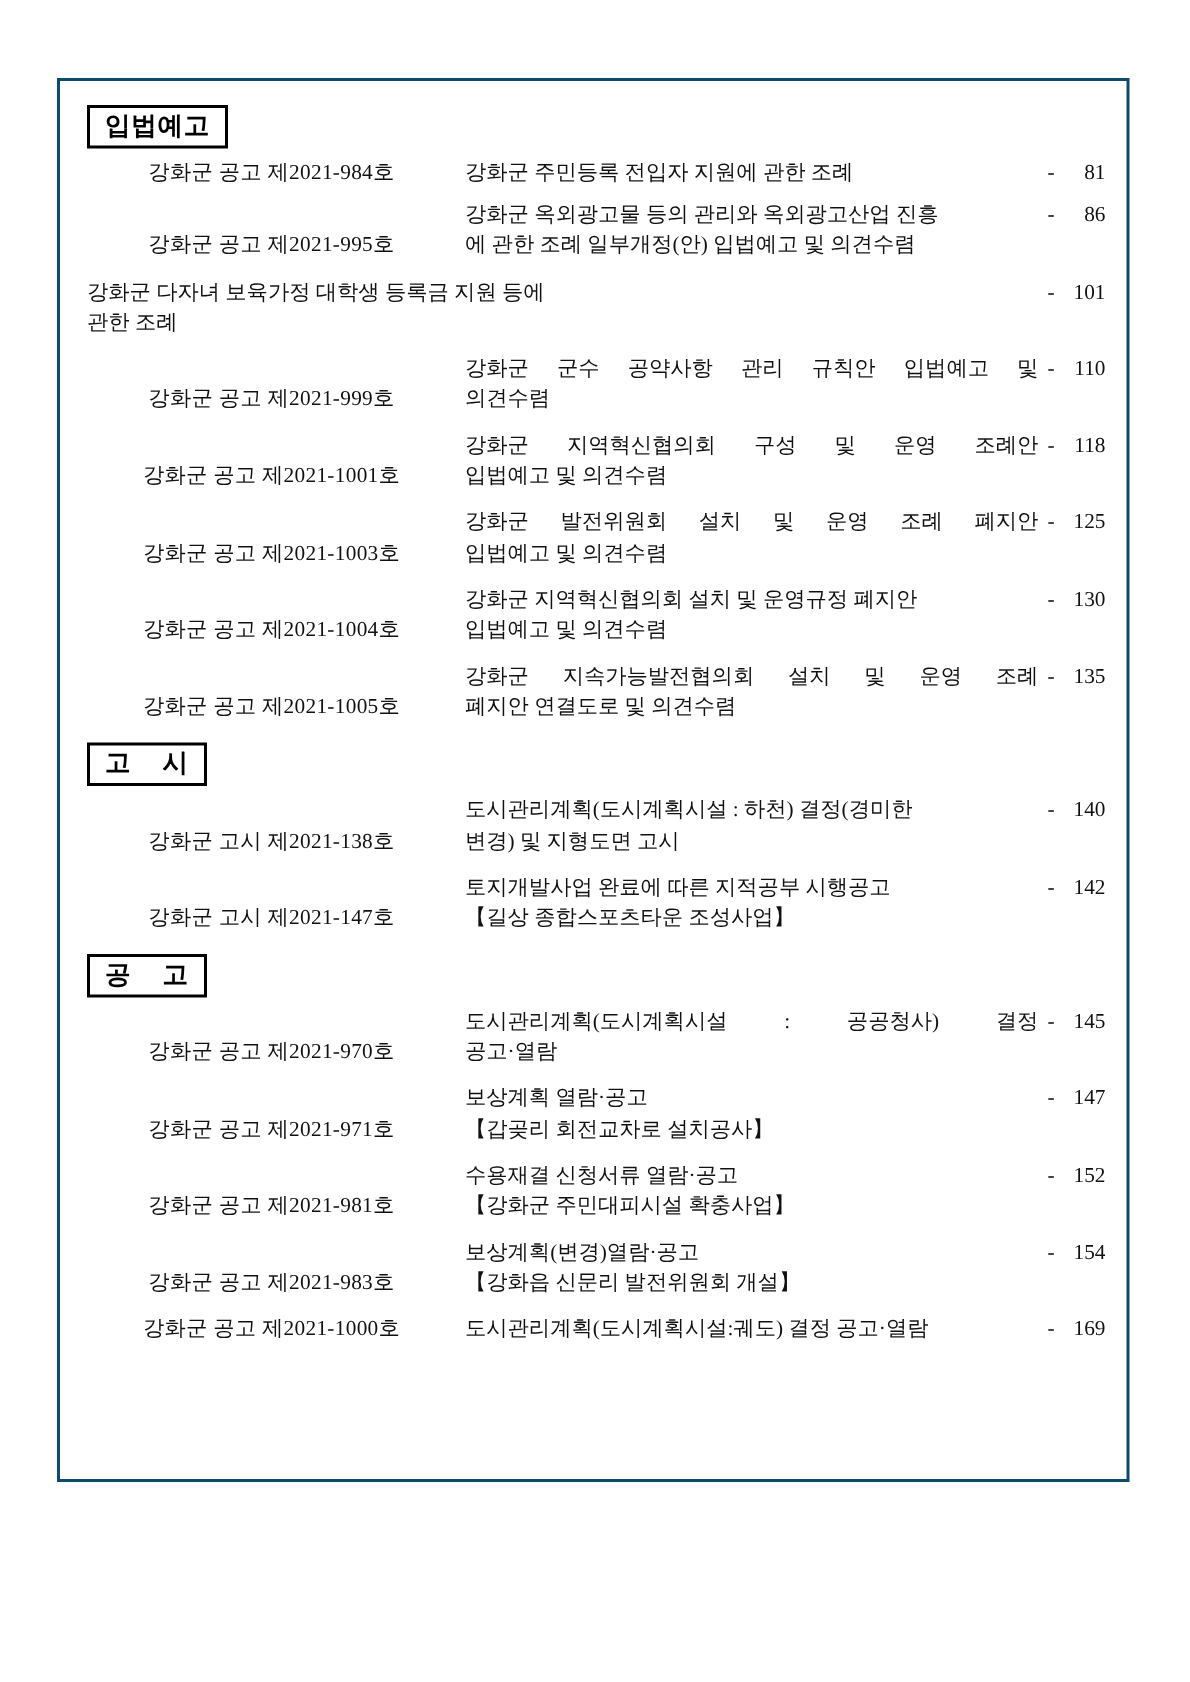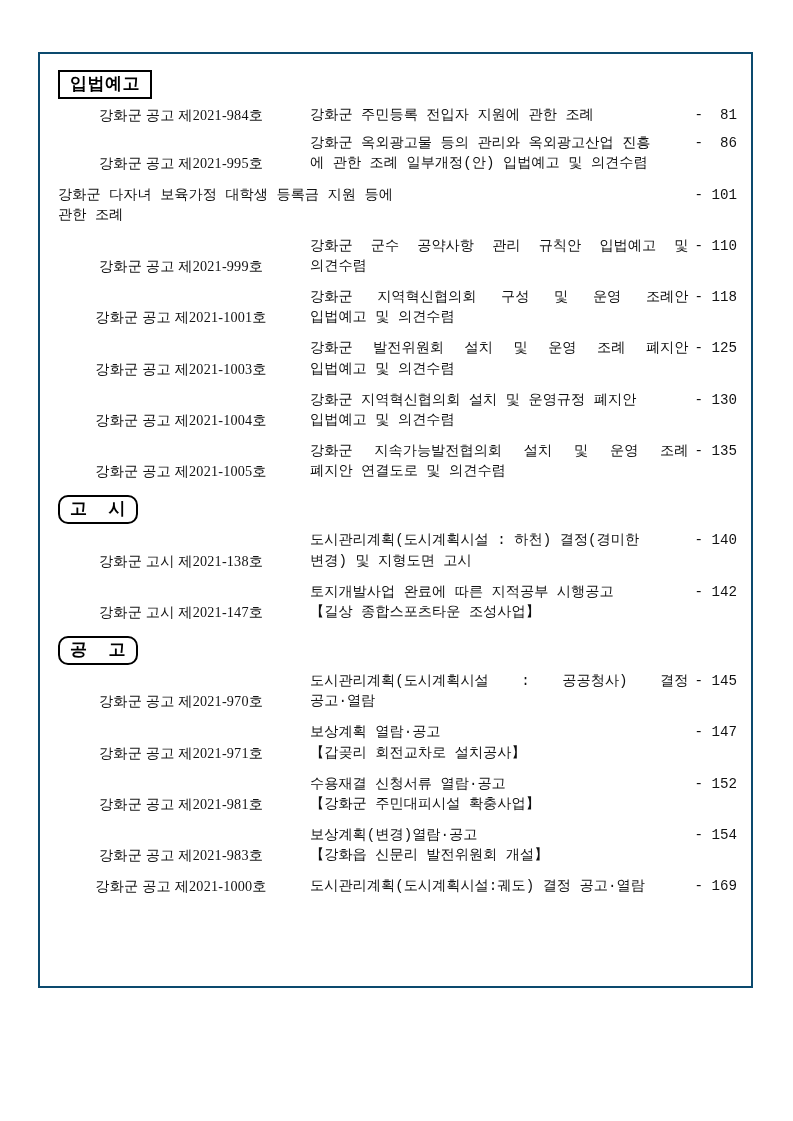--- a/index.html
+++ b/index.html
@@ -56,21 +56,20 @@
     font-size: 17px;
     line-height: 1.18;
     letter-spacing: 0.5px;
     font-family: "Liberation Sans", "DejaVu Sans", sans-serif;
     white-space: pre;
     color: #000000;
   }
   .section-head.wide {
     min-width: 78px;
     text-align: center;
-    border-radius: 10px;
   }
 
   
   .entries {
     margin: 0;
     padding: 0;
   }
   .entry {
     display: flex;
     align-items: flex-end;
@@ -91,21 +90,20 @@
     text-align: center;
     white-space: nowrap;
     padding-right: 6px;
     box-sizing: border-box;
     letter-spacing: 0.2px;
   }
 
   .entry-body {
     flex: 1 1 auto;
     min-width: 0;
-    font-family: Liberation Mono, monospace;
   }
 
   .entry-line1 {
     display: flex;
     align-items: baseline;
   }
   .entry-title {
     flex: 1 1 auto;
     min-width: 0;
     padding-right: 4px;

